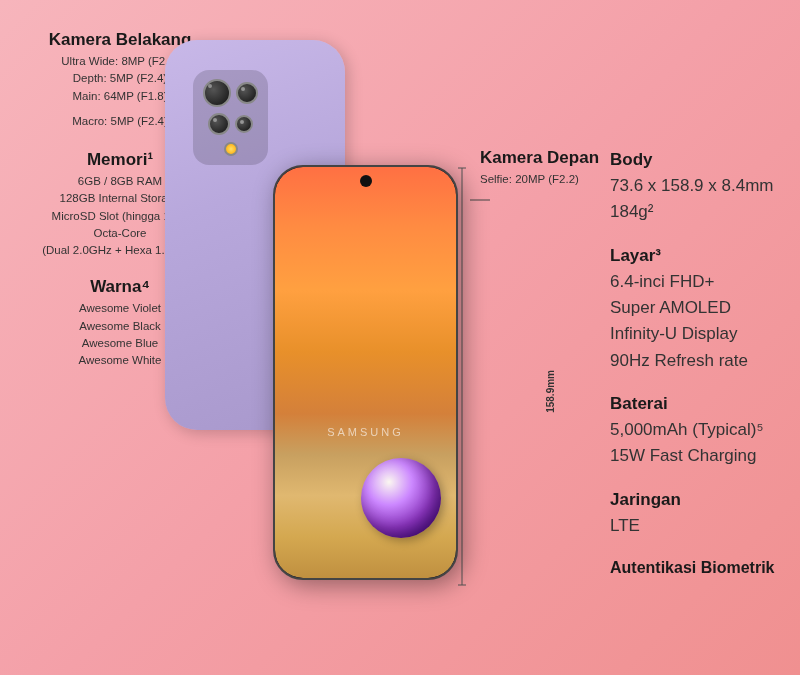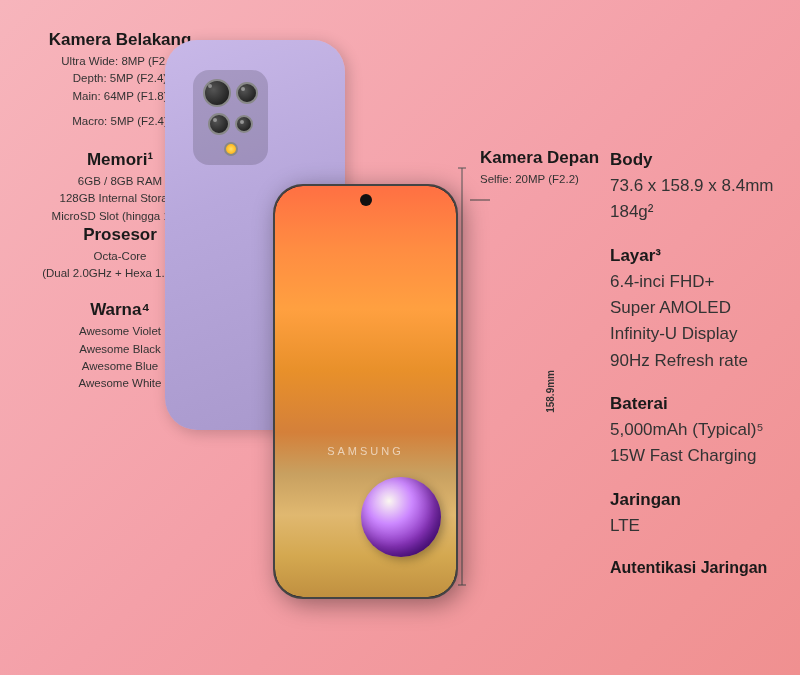--- a/index.html
+++ b/index.html
@@ -145,21 +145,21 @@
       z-index: 10;
     }
 
     .phone-front-body {
       width: 185px;
       height: 415px;
       background: #1a1a2e;
       border-radius: 30px;
       position: absolute;
       left: 8px;
-      top: 24px;
+      top: 5px;
       box-shadow: 5px 5px 25px rgba(0,0,0,0.4);
       overflow: hidden;
       border: 2px solid #444;
     }
 
     .phone-screen {
       width: 100%;
       height: 100%;
       background: linear-gradient(180deg, 
         #ff7043 0%, 
@@ -257,21 +257,20 @@
     <div class="spec-section" style="text-align:center; margin-bottom:0;">
       <div class="spec-title">Memori¹</div>
       <div class="spec-detail">
         <div>6GB / 8GB RAM</div>
         <div>128GB Internal Storage</div>
         <div>MicroSD Slot (hingga 1TB)</div>
       </div>
     </div>
 
     <div class="spec-section" style="text-align:center; margin-bottom:18px;">
-      <div class="spec-title">Prosesor</div>
       <div class="spec-detail">
         <div>Octa-Core</div>
         <div>(Dual 2.0GHz + Hexa 1.8GHz)</div>
       </div>
     </div>
 
     <div class="spec-section" style="text-align:center; margin-bottom:18px; margin-top: 10px;">
       <div class="spec-title">Warna⁴</div>
       <div class="spec-detail">
         <div>Awesome Violet</div>
@@ -343,18 +342,18 @@
     </div>
 
     <div class="spec-section-right">
       <div class="spec-title-right">Jaringan</div>
       <div class="spec-detail-right">
         <div>LTE</div>
       </div>
     </div>
 
     <div class="spec-section-right">
-      <div class="spec-title-right" style="font-size:16px;">Autentikasi Jaringan</div>
+      <div class="spec-title-right" style="font-size:16px;">Autentikasi Biometrik</div>
     </div>
 
   </div>
 
 </div>
 
 </body></html>

